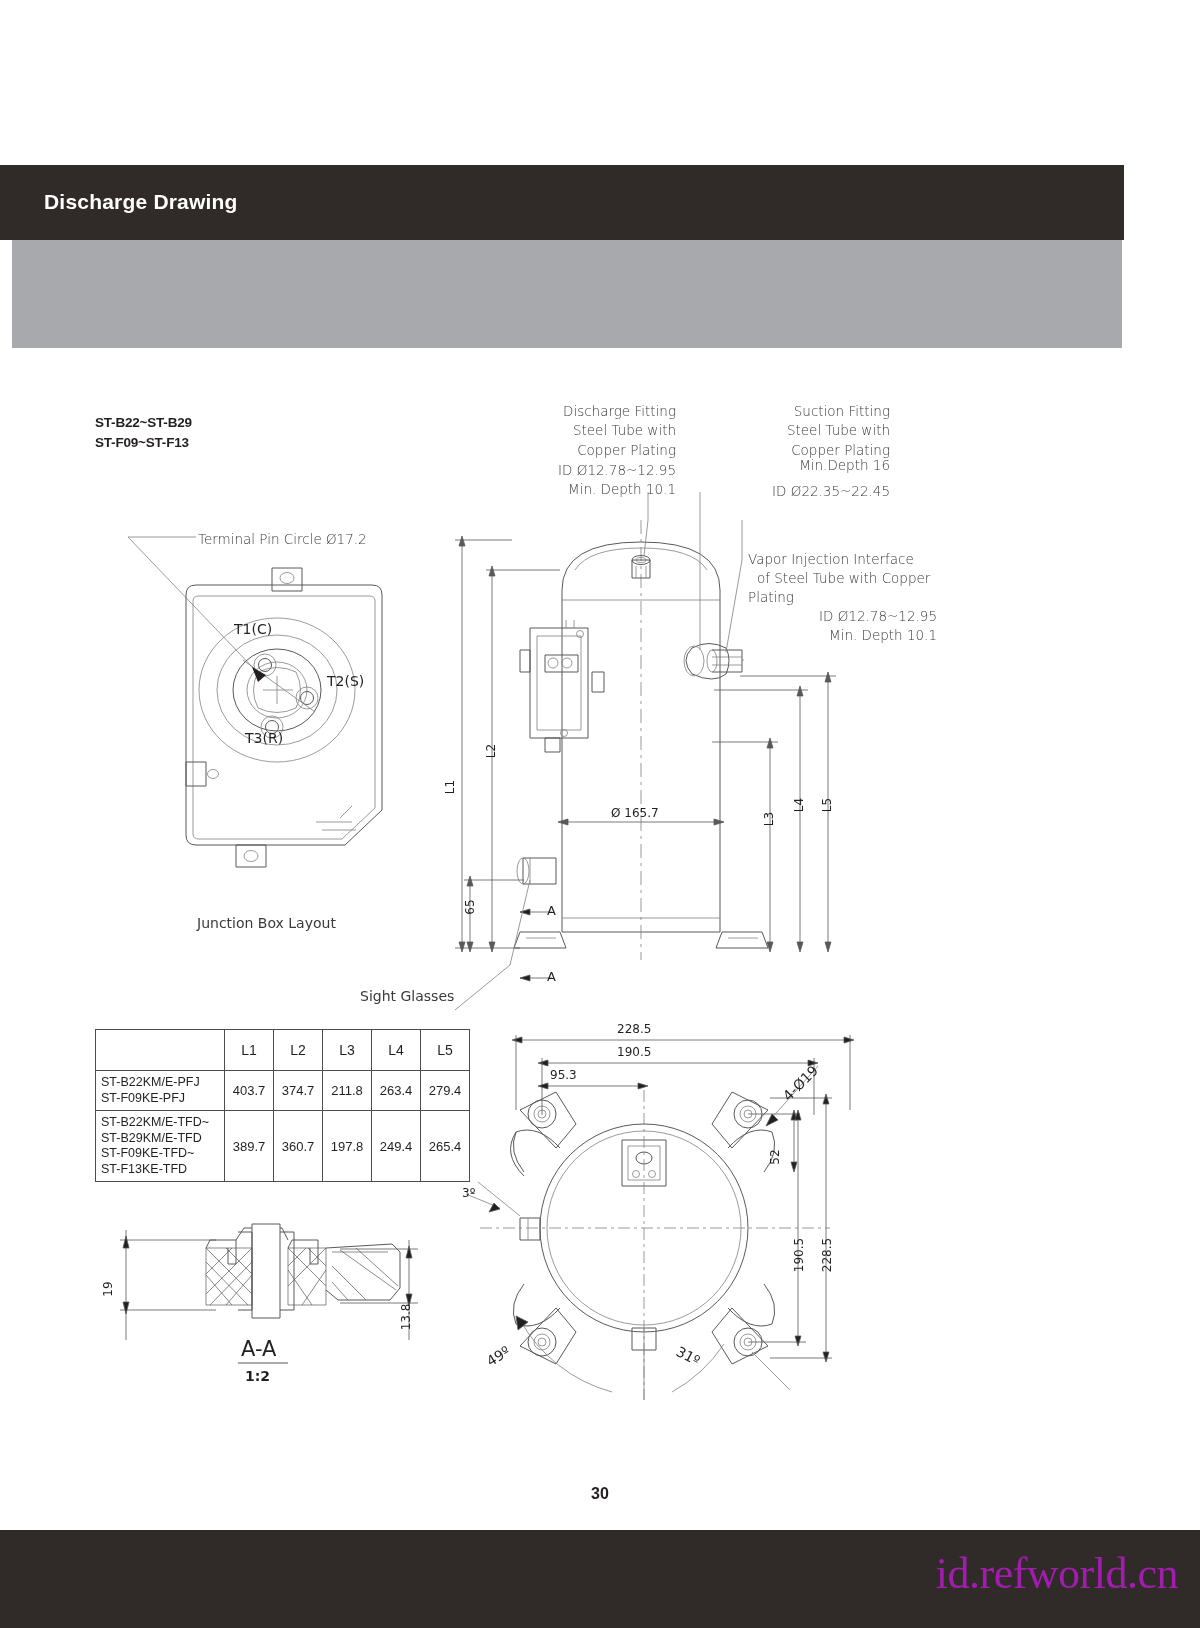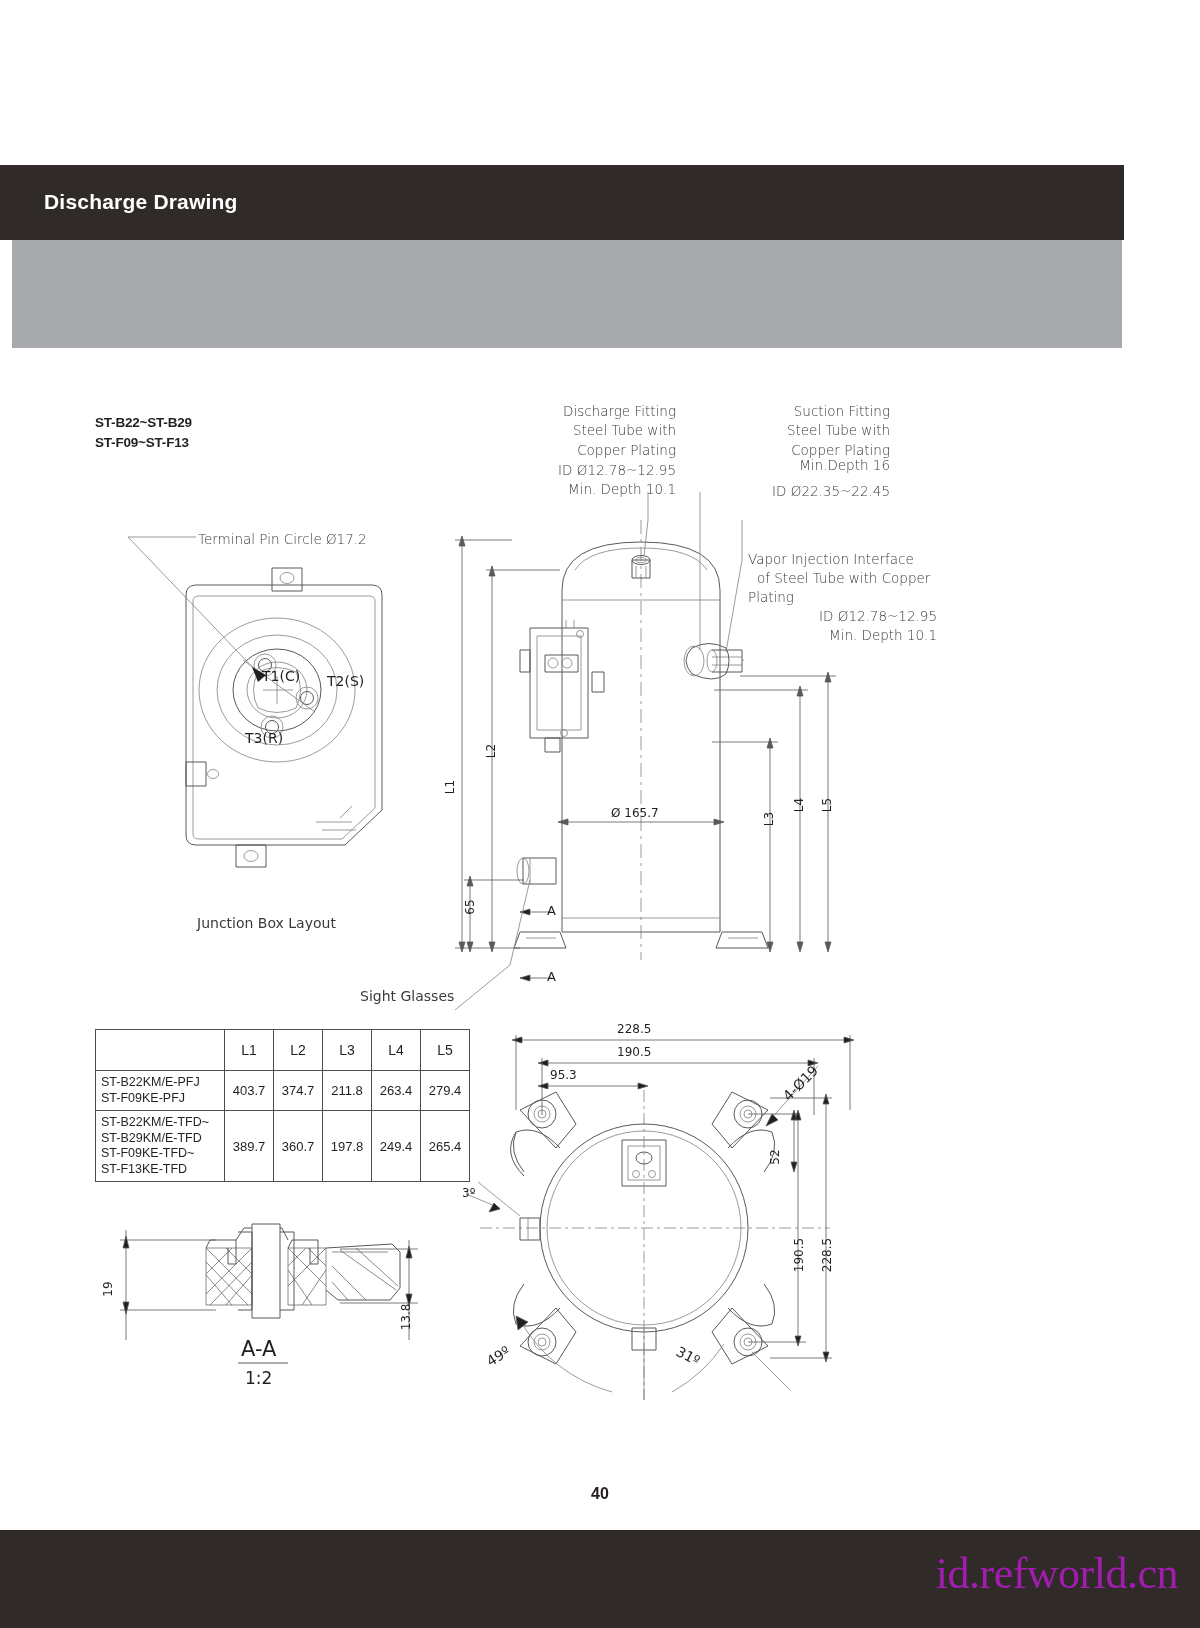--- a/index.html
+++ b/index.html
@@ -114,21 +114,21 @@
       <circle cx="307" cy="698" r="6.5"></circle>
       <circle cx="272" cy="727" r="11" class="thin"></circle>
       <circle cx="272" cy="727" r="6.5"></circle>
 
       <path class="thin" d="M243,660 L315,712"></path>
 
       <path d="M252,667 L266,675 L258,682 Z" fill="#231f20" stroke="none"></path>
     </g>
   </svg>
 
-  <div class="dim" style="left:234px;top:668px;font-size:14px;margin-left:28px;">T1(C)</div>
+  <div class="dim" style="left:234px;top:621px;font-size:14px;">T1(C)</div>
   <div class="dim" style="left:327px;top:673px;font-size:14px;">T2(S)</div>
   <div class="dim" style="left:245px;top:730px;font-size:14px;">T3(R)</div>
 
   <svg width="1200" height="1628">
     <g>
 
       <path class="ln" d="M562,590 q0,-48 79,-48 q79,0 79,48"></path>
       <path class="thin" d="M575,570 q14,-22 66,-22 q52,0 66,22"></path>
 
       <path class="ln" d="M562,590 L562,932 M720,590 L720,932"></path>
@@ -297,21 +297,21 @@
         <path d="M406,1294 L412,1294 L409,1306 Z" fill="#231f20"></path>
       </g>
 
       <path class="ln" d="M238,1363 L288,1363" stroke-width="1.4"></path>
     </g>
   </svg>
 
   <div class="dim" style="left:100px;top:1282px;transform:rotate(-90deg);">19</div>
   <div class="dim" style="left:393px;top:1310px;transform:rotate(-90deg);">13.8</div>
   <div class="dim" style="left:241px;top:1337px;font-size:21px;">A-A</div>
-  <div class="dim" style="left:245px;top:1368px;font-size:17px;">1:2</div>
+  <div class="dim" style="left:245px;top:1368px;font-size:14px;font-weight:bold;">1:2</div>
 
   <svg width="1200" height="1628">
     <g>
 
       <circle cx="644" cy="1228" r="104" class="ln"></circle>
       <circle cx="644" cy="1228" r="97" class="thin"></circle>
 
       <path class="ln" d="M560,1148 q-22,-24 -44,-16 q-8,20 8,40 M516,1132 q-14,22 8,44"></path>
       <path class="ln" d="M520,1110 L556,1092 L576,1124 L556,1148 Z"></path>
       <circle cx="542" cy="1114" r="14" class="ln"></circle>
@@ -399,17 +399,17 @@
   <div class="dim" style="left:617px;top:1045px;">190.5</div>
   <div class="dim" style="left:550px;top:1068px;">95.3</div>
   <div class="dim" style="left:779px;top:1075px;transform:rotate(-45deg);font-size:14px;">4-Ø19</div>
   <div class="dim" style="left:767px;top:1150px;transform:rotate(-90deg);">52</div>
   <div class="dim" style="left:782px;top:1248px;transform:rotate(-90deg);">190.5</div>
   <div class="dim" style="left:810px;top:1248px;transform:rotate(-90deg);">228.5</div>
   <div class="dim" style="left:462px;top:1186px;">3º</div>
   <div class="dim" style="left:486px;top:1348px;transform:rotate(-32deg);font-size:14px;">49º</div>
   <div class="dim" style="left:676px;top:1348px;transform:rotate(28deg);font-size:14px;">31º</div>
 
-  <div class="page-number">40</div>
+  <div class="page-number">30</div>
   <div class="footer-band"></div>
   <div class="footer-url">id.refworld.cn</div>
 
 </div>
 
 </body></html>

